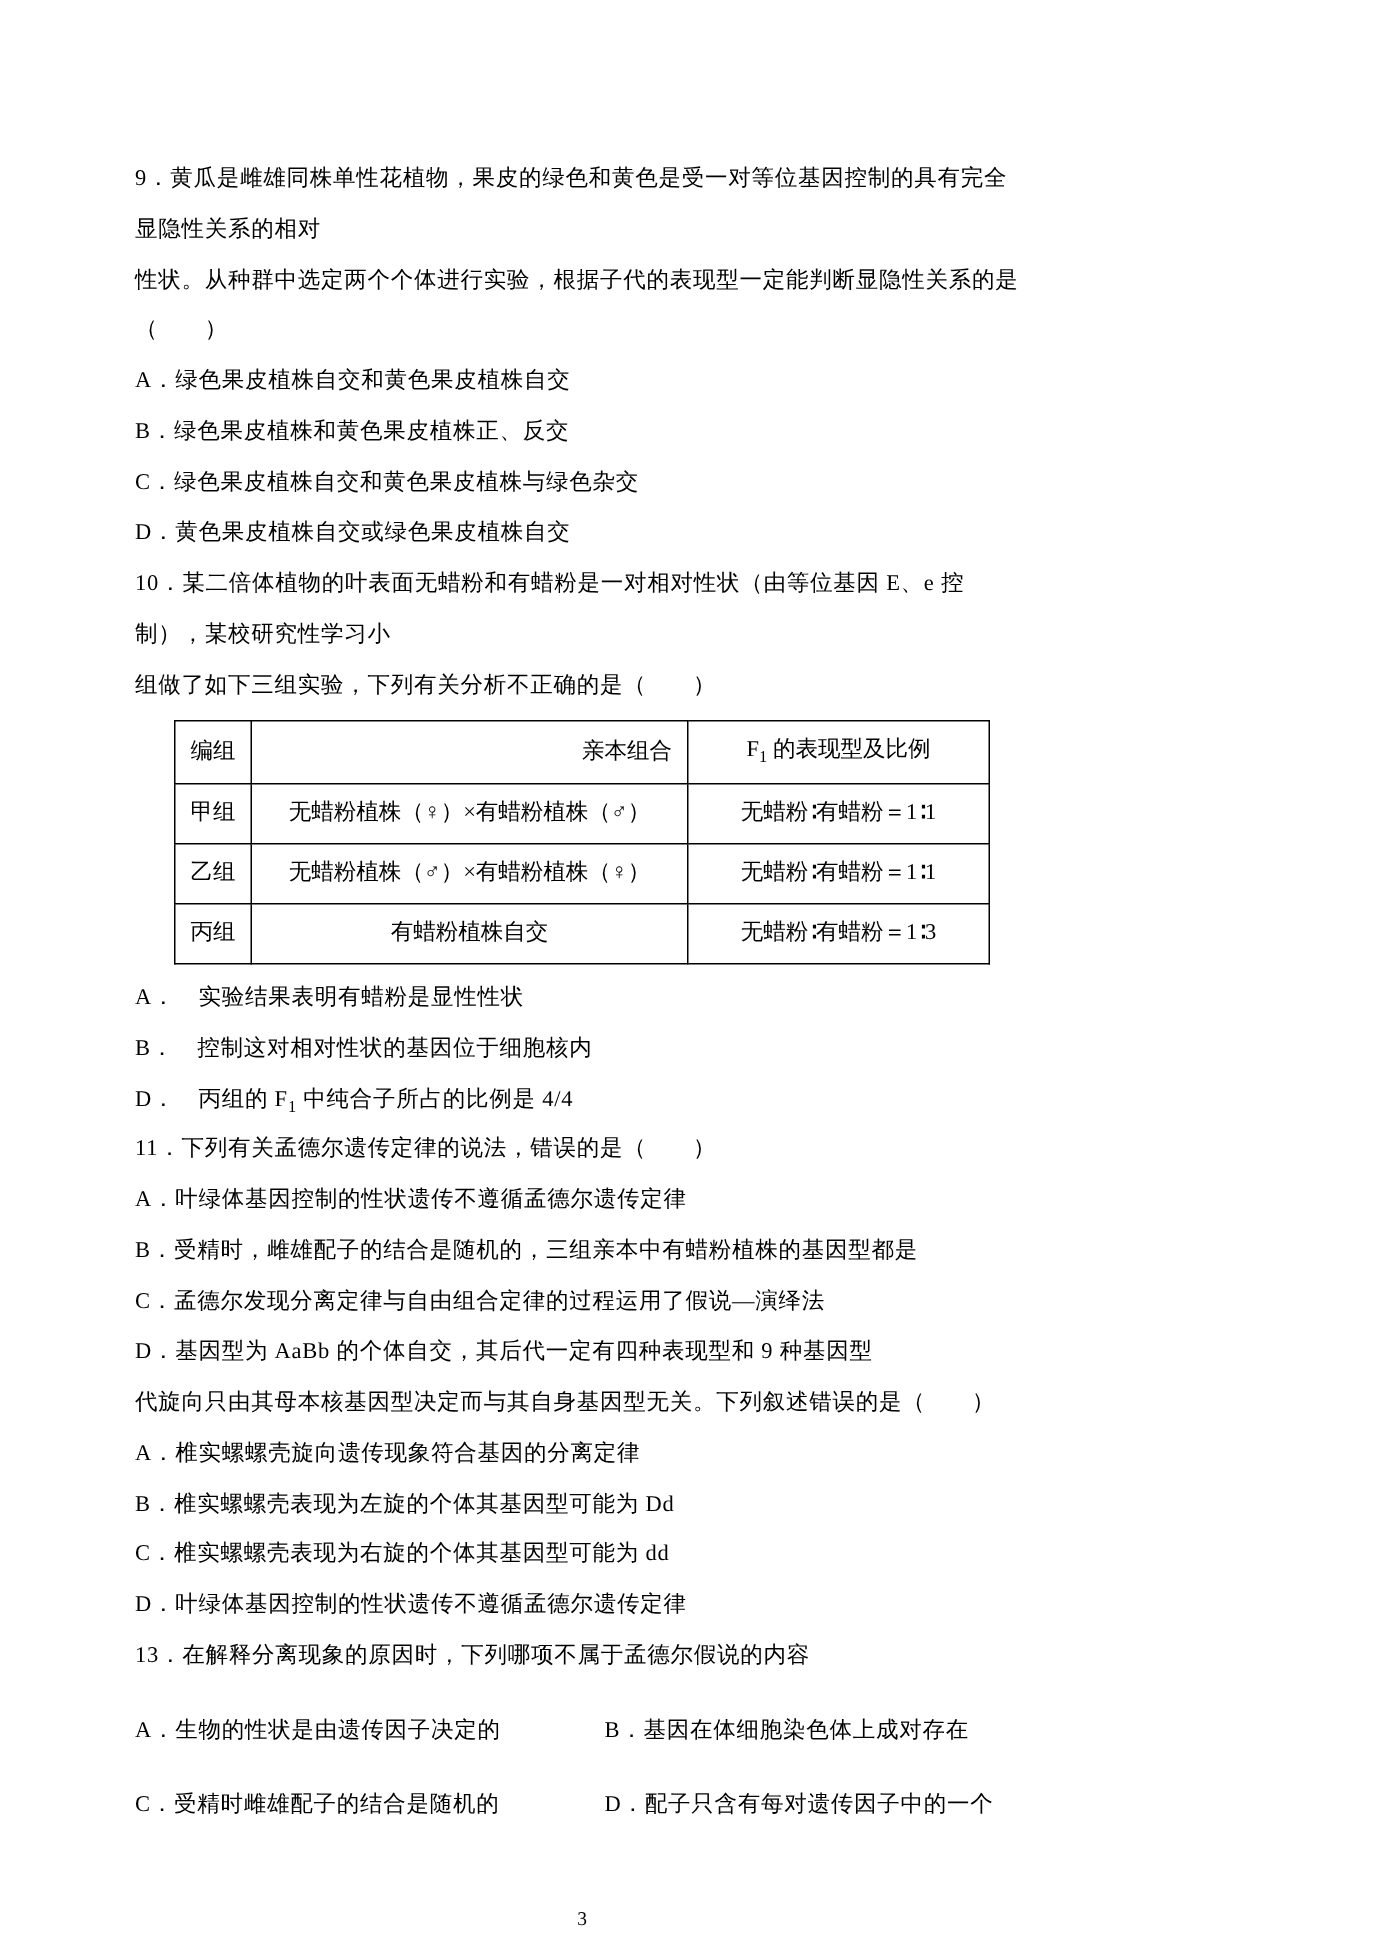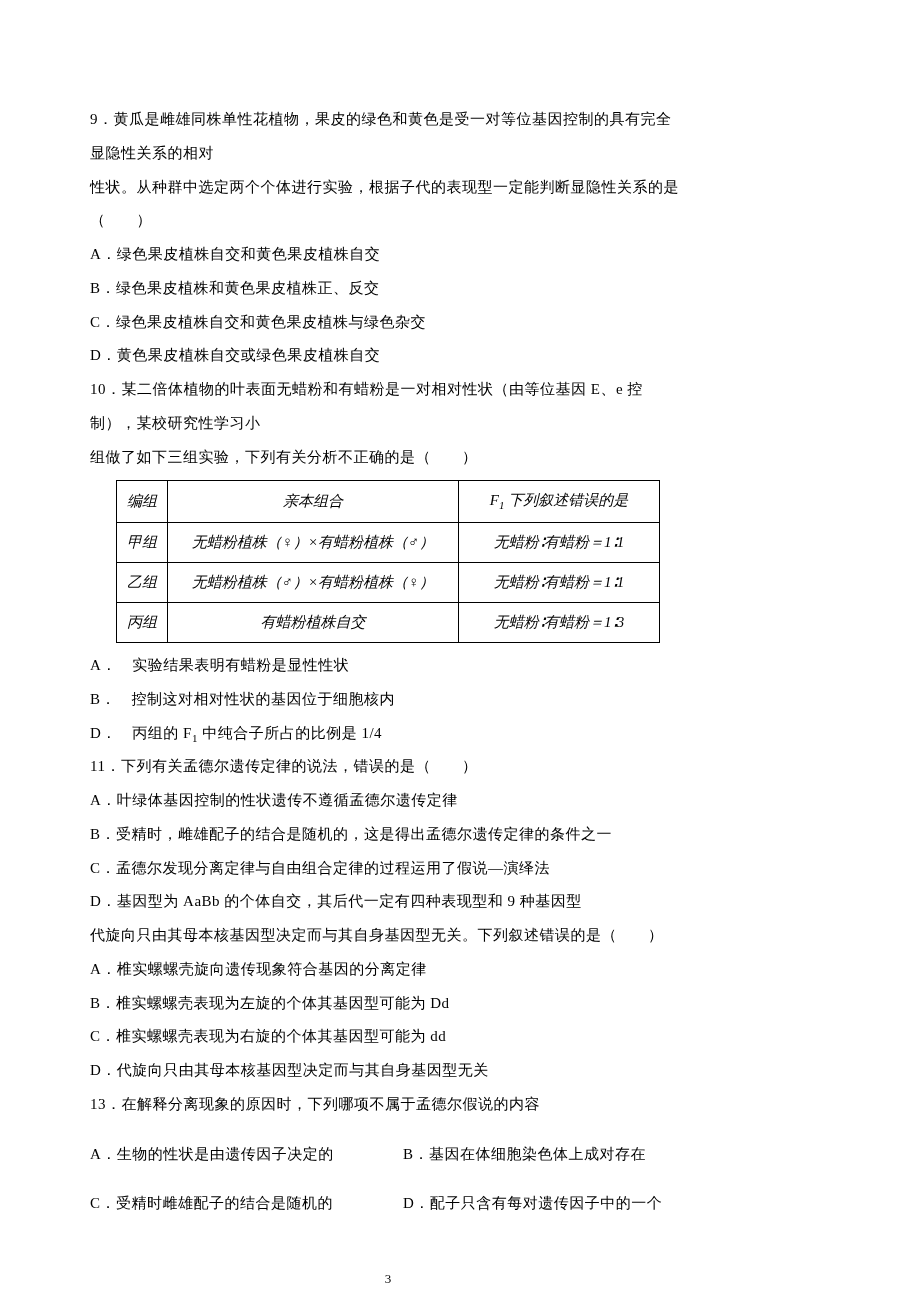--- a/index.html
+++ b/index.html
@@ -26,21 +26,20 @@
   table.data-table {
     border-collapse: collapse;
     margin: 6px auto 6px auto;
   }
   table.data-table td, table.data-table th {
     border: 1px solid #000;
     padding: 6px 10px;
     text-align: center;
     font-size: 15px;
     line-height: 1.8;
-    font-style: italic;
   }
   .two-col {
     display: flex;
     width: 100%;
     margin-top: 16px;
   }
   .two-col > div {
     flex: 1;
   }
   .two-col > div:nth-child(2) {
@@ -68,22 +67,22 @@
   <div class="line indent">C．绿色果皮植株自交和黄色果皮植株与绿色杂交</div>
   <div class="line indent">D．黄色果皮植株自交或绿色果皮植株自交</div>
 
   <div class="line">10．某二倍体植物的叶表面无蜡粉和有蜡粉是一对相对性状（由等位基因 E、e 控制），某校研究性学习小</div>
   <div class="line">组做了如下三组实验，下列有关分析不正确的是（　　）</div>
 
   <table class="data-table">
     <tbody>
         <tr>
       <td>编组</td>
-      <td style="min-width:270px;">亲本组合</td>
-      <td style="min-width:180px;"><span>F</span><sub>1</sub><span> 下列叙述错误的是</span></td>
+      <td style="min-width:270px;text-align:right;">亲本组合</td>
+      <td style="min-width:180px;"><span>F</span><sub>1</sub><span> 的表现型及比例</span></td>
     </tr>
     <tr>
       <td>甲组</td>
       <td>无蜡粉植株（♀）×有蜡粉植株（♂）</td>
       <td>无蜡粉∶有蜡粉＝1∶1</td>
     </tr>
     <tr>
       <td>乙组</td>
       <td>无蜡粉植株（♂）×有蜡粉植株（♀）</td>
       <td>无蜡粉∶有蜡粉＝1∶1</td>
@@ -91,33 +90,33 @@
     <tr>
       <td>丙组</td>
       <td>有蜡粉植株自交</td>
       <td>无蜡粉∶有蜡粉＝1∶3</td>
     </tr>
   </tbody>
     </table>
 
   <div class="line indent">A．　实验结果表明有蜡粉是显性性状</div>
   <div class="line indent">B．　控制这对相对性状的基因位于细胞核内</div>
-  <div class="line indent"><span>D．　丙组的 F</span><sub>1</sub><span> 中纯合子所占的比例是 1/4</span></div>
+  <div class="line indent"><span>D．　丙组的 F</span><sub>1</sub><span> 中纯合子所占的比例是 4/4</span></div>
 
   <div class="line">11．下列有关孟德尔遗传定律的说法，错误的是（　　）</div>
   <div class="line indent">A．叶绿体基因控制的性状遗传不遵循孟德尔遗传定律</div>
-  <div class="line indent">B．受精时，雌雄配子的结合是随机的，这是得出孟德尔遗传定律的条件之一</div>
+  <div class="line indent">B．受精时，雌雄配子的结合是随机的，三组亲本中有蜡粉植株的基因型都是</div>
   <div class="line indent">C．孟德尔发现分离定律与自由组合定律的过程运用了假说—演绎法</div>
   <div class="line indent">D．基因型为 AaBb 的个体自交，其后代一定有四种表现型和 9 种基因型</div>
 
   <div class="line">代旋向只由其母本核基因型决定而与其自身基因型无关。下列叙述错误的是（　　）</div>
   <div class="line indent">A．椎实螺螺壳旋向遗传现象符合基因的分离定律</div>
   <div class="line indent">B．椎实螺螺壳表现为左旋的个体其基因型可能为 Dd</div>
   <div class="line indent">C．椎实螺螺壳表现为右旋的个体其基因型可能为 dd</div>
-  <div class="line indent">D．代旋向只由其母本核基因型决定而与其自身基因型无关</div>
+  <div class="line indent">D．叶绿体基因控制的性状遗传不遵循孟德尔遗传定律</div>
 
   <div class="line">13．在解释分离现象的原因时，下列哪项不属于孟德尔假说的内容</div>
   <div class="two-col">
     <div class="line">A．生物的性状是由遗传因子决定的</div>
     <div class="line">B．基因在体细胞染色体上成对存在</div>
   </div>
   <div class="two-col">
     <div class="line">C．受精时雌雄配子的结合是随机的</div>
     <div class="line">D．配子只含有每对遗传因子中的一个</div>
   </div>

